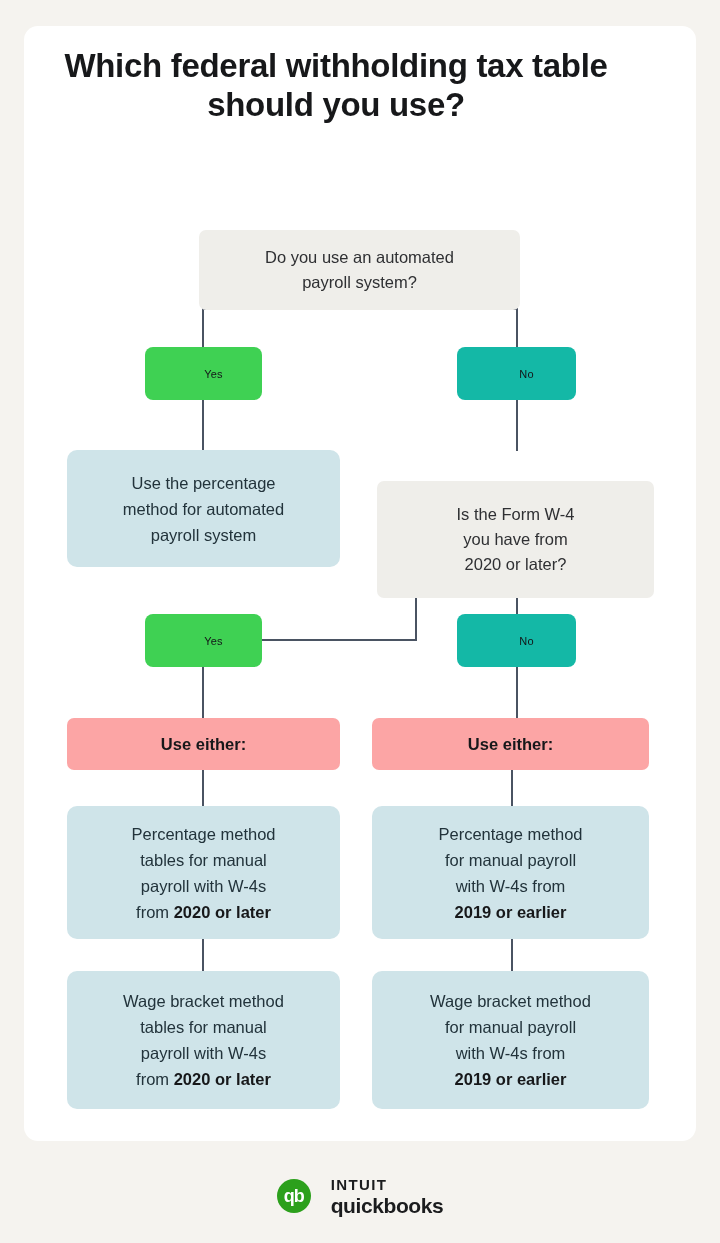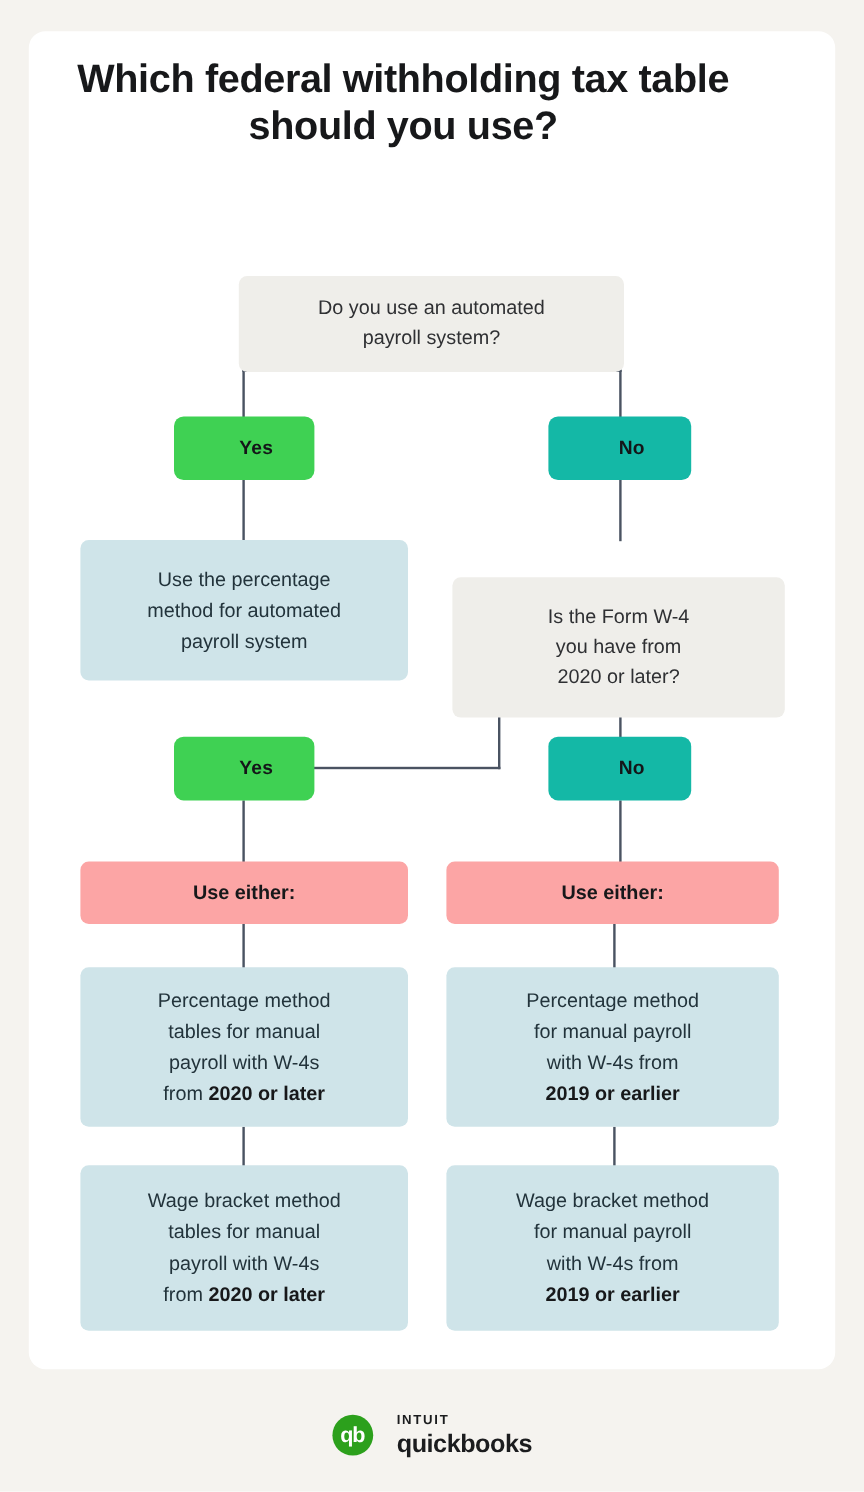--- a/index.html
+++ b/index.html
@@ -59,33 +59,34 @@
     color: #2f3033;
     font-size: 16.5px;
     line-height: 25px;
     margin-top: 31px;
   }
   .blue {
     background: #cfe4e9;
     color: #22333b;
     font-size: 16.5px;
     line-height: 26px;
+    border-radius: 10px;
   }
   .gray-label {
     background: #fca5a5;
     color: #17181a;
     font-size: 16.5px;
     font-weight: bold;
     line-height: 24px;
   }
 
   .pill {
     border-radius: 8px;
-    font-size: 16px;
-    font-weight: bold;
+    font-size: 11px;
+    font-weight: normal;
     color: #141518;
     letter-spacing: 0.2px;
     padding-left: 20px;
   }
   .pill.yes { background: #3fd153; }
   .pill.no  { background: #14b8a6; }
 
   .node b { font-weight: bold; color: #17181a; }
 
   
@@ -123,21 +124,21 @@
     letter-spacing: -1px;
     line-height: 1;
   }
   #logo-words {
     display: flex;
     flex-direction: column;
     justify-content: center;
     line-height: 1;
   }
   #logo-intuit {
-    font-size: 11px;
+    font-size: 15px;
     font-weight: bold;
     color: #1b1c1e;
     letter-spacing: 1.4px;
     margin-bottom: 3px;
   }
   #logo-qb {
     font-size: 21px;
     font-weight: bold;
     color: #1b1c1e;
     letter-spacing: -0.4px;

